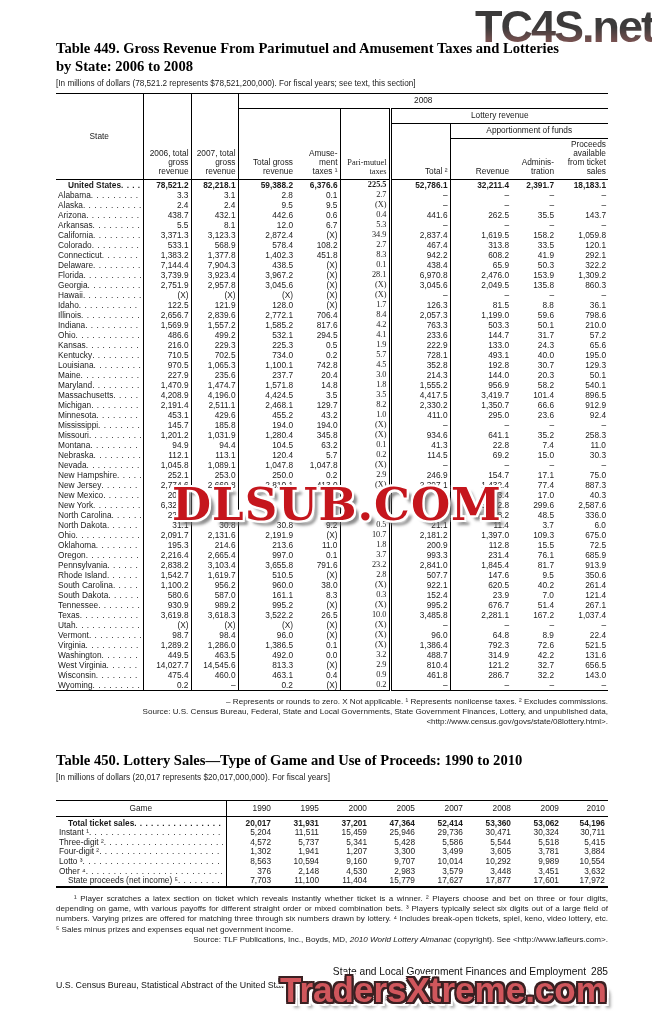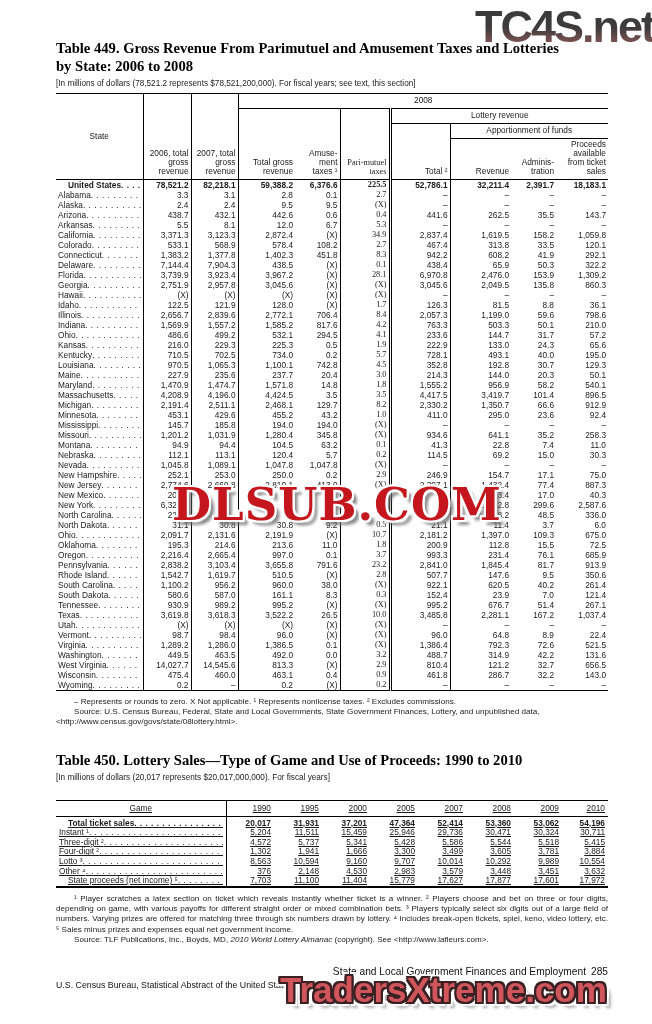--- a/index.html
+++ b/index.html
@@ -23,25 +23,25 @@
   .num{text-align:right;}
   .vr{border-right:1px solid #000;}
   .vrd{border-right:3px double #000;font-family:Liberation Serif, serif;}
   .lblwrap{display:flex;align-items:flex-start;white-space:nowrap;overflow:hidden;}
   .dots{flex:1;overflow:hidden;color:#1b1b1b;}
   .dots::after{content:" . . . . . . . . . . . . . . . . . . . . . . . . . . . . . . . . . . . .";letter-spacing:.5px;}
   tr.us td{font-weight:700;padding-top:3px;padding-bottom:2px;height:12px;}
   tr.us .lblwrap{padding-left:10px;}
 
   .fn{font-size:8.1px;line-height:1.28;margin-top:6px;color:#1b1b1b;}
-  .fn p{margin:0;text-indent:18px;}
+  .fn p{margin:0;text-indent:18px;text-align:right;}
   .fn p.just{text-align:justify;}
   .fn i{}
 
-  #t450{font-size:8.3px;border-top:1.5px solid #000;border-bottom:2.5px solid #000;margin-top:18px;text-decoration:underline;}
+  #t450{font-size:8.3px;border-top:1.5px solid #000;border-bottom:2.5px solid #000;margin-top:18px;}
   #t450 th{font-weight:400;height:13px;vertical-align:middle;padding:1px 3px;border-bottom:1px solid #000;}
   #t450 th.gh{text-align:center;}
   #t450 th.yh{text-align:right;}
   #t450 td{height:9px;line-height:9.6px;padding:0 3px;white-space:nowrap;overflow:hidden;}
   #t450 .g0{border-right:1px solid #000;}
   #t450 tr.bold td{font-weight:700;padding-top:2px;}
   #t450 .ind .lblwrap{padding-left:9px;}
 
   .footer{margin-top:20px;}
   .f1{font-size:10.2px;text-align:right;color:#111;}
@@ -1067,21 +1067,21 @@
           </tr>
           <tr>
             <td class="g0">
               <div class="lblwrap">
                 <span>Four-digit ²</span>
                 <span class="dots"></span>
               </div>
             </td>
             <td class="num">1,302</td>
             <td class="num">1,941</td>
-            <td class="num">1,666</td>
+            <td class="num">1,207</td>
             <td class="num">3,300</td>
             <td class="num">3,499</td>
             <td class="num">3,605</td>
             <td class="num">3,781</td>
             <td class="num">3,884</td>
           </tr>
           <tr>
             <td class="g0">
               <div class="lblwrap">
                 <span>Lotto ³</span>

